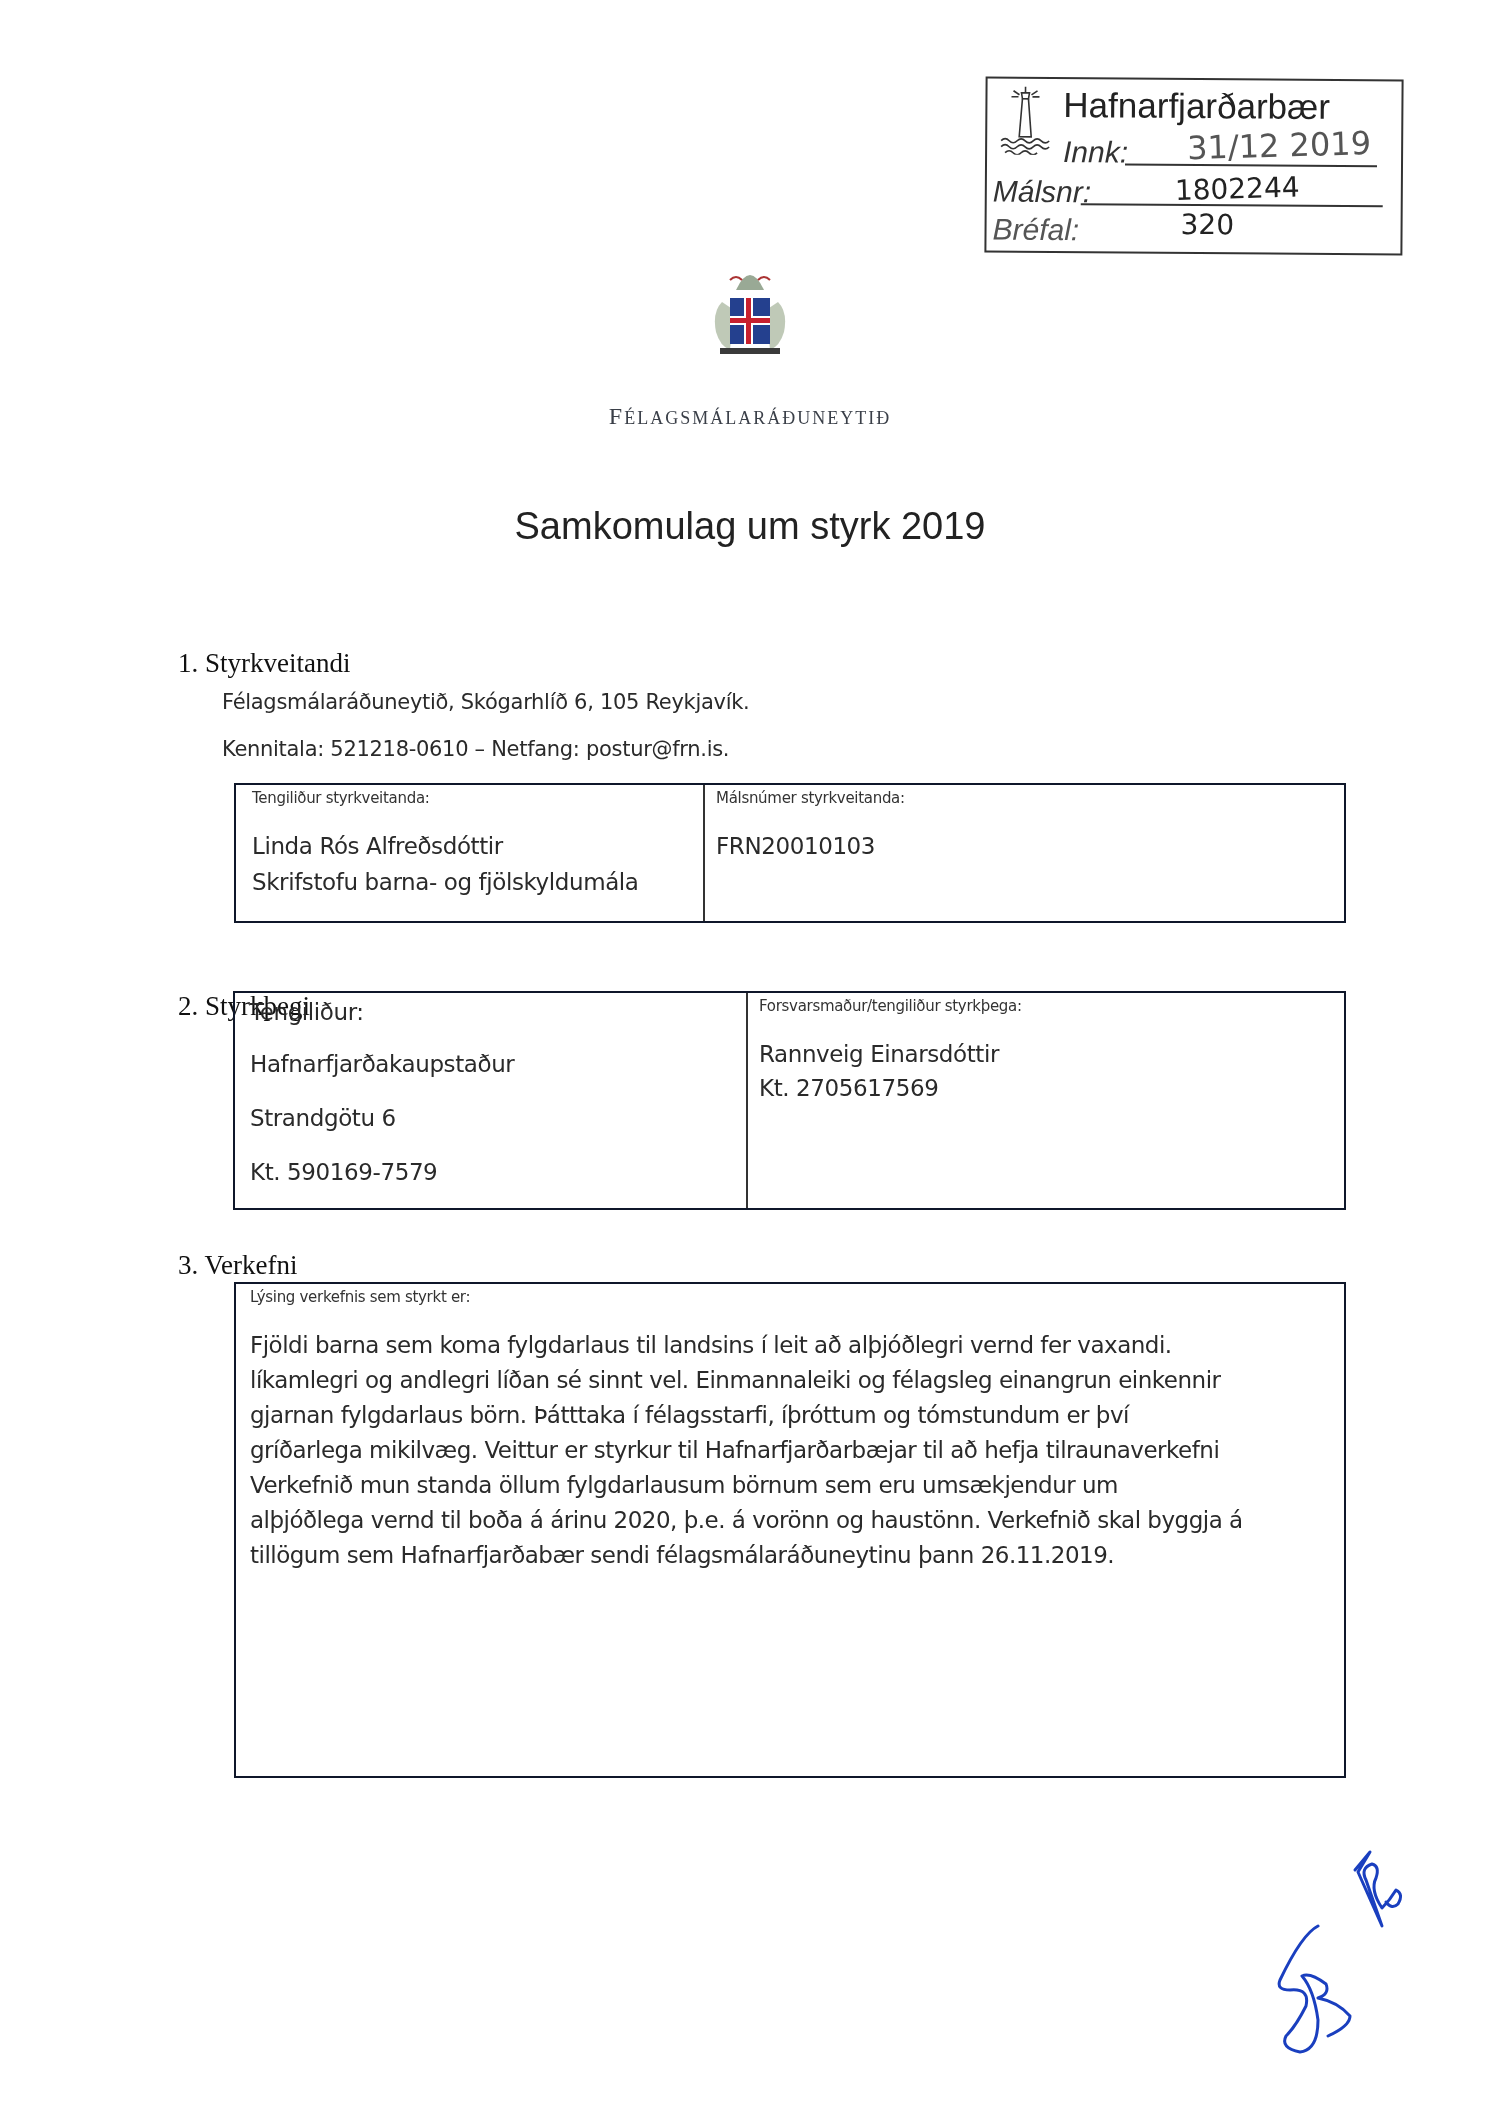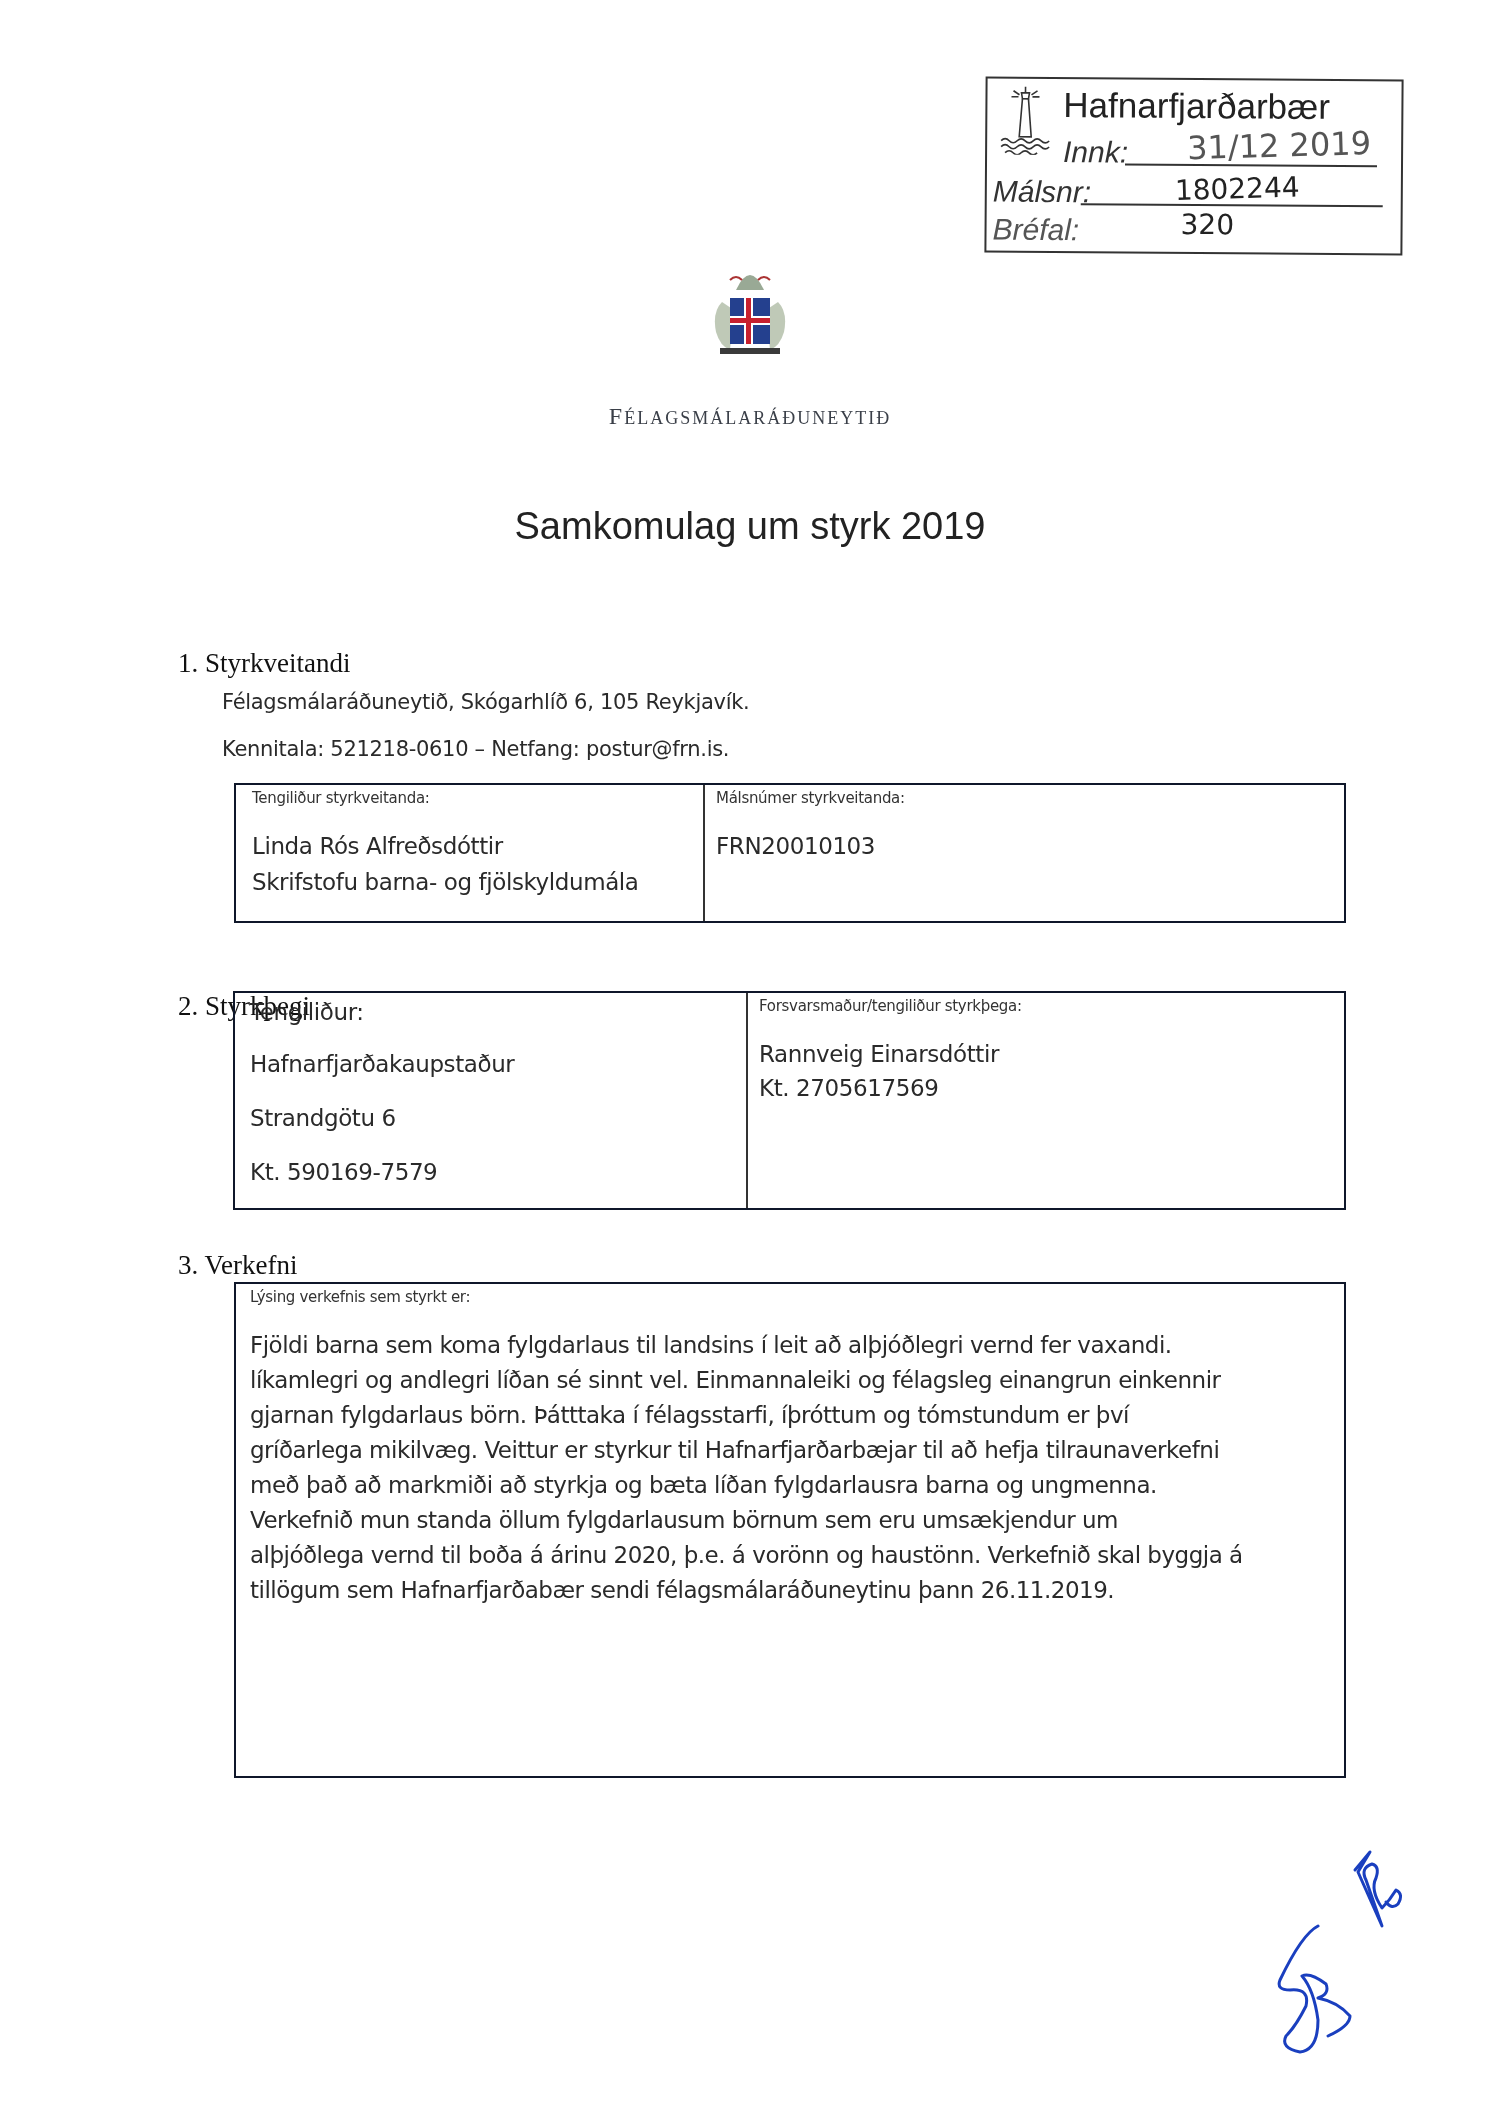--- a/index.html
+++ b/index.html
@@ -110,21 +110,20 @@
 </div>
 
 <div class="abs sec-h" style="left:178px;top:1250px;">3. Verkefni</div>
 <div class="abs box" style="left:234px;top:1282px;width:1112px;height:496px;">
   <div class="lbl" style="left:14px;top:4px;">Lýsing verkefnis sem styrkt er:</div>
   <div class="para" style="left:14px;top:44px;">
     <div>Fjöldi barna sem koma fylgdarlaus til landsins í leit að alþjóðlegri vernd fer vaxandi.</div>
     <div>líkamlegri og andlegri líðan sé sinnt vel.  Einmannaleiki og félagsleg einangrun einkennir</div>
     <div>gjarnan fylgdarlaus börn. Þátttaka í félagsstarfi, íþróttum og tómstundum er því</div>
     <div>gríðarlega mikilvæg. Veittur er styrkur til Hafnarfjarðarbæjar til að hefja tilraunaverkefni</div>
-    <div>með það að markmiði að styrkja og bæta líðan fylgdarlausra barna og ungmenna.</div>
     <div>Verkefnið mun standa öllum fylgdarlausum börnum sem eru umsækjendur um</div>
     <div>alþjóðlega vernd til boða á árinu 2020, þ.e. á vorönn og haustönn. Verkefnið skal byggja á</div>
     <div>tillögum sem Hafnarfjarðabær sendi félagsmálaráðuneytinu þann 26.11.2019.</div>
   </div>
 </div>
 
 <svg class="abs sig" viewBox="0 0 260 260">
   <g fill="none" stroke="#1a3fbf" stroke-width="3" stroke-linecap="round" stroke-linejoin="round">
     <path d="M145 40 L160 22 L148 42 L172 96 L156 50 Q150 38 162 34 Q170 36 166 48 Q160 60 172 78 Q180 70 186 60 Q194 64 188 74 Q182 80 176 72"></path>
     <path d="M108 96 Q92 104 70 150 Q66 160 80 160 Q100 158 96 176 Q86 196 76 206 Q70 218 90 222 Q108 220 108 190 Q104 160 92 146 Q100 142 116 154 Q120 164 108 168 Q128 172 140 186 Q140 196 118 206"></path>

